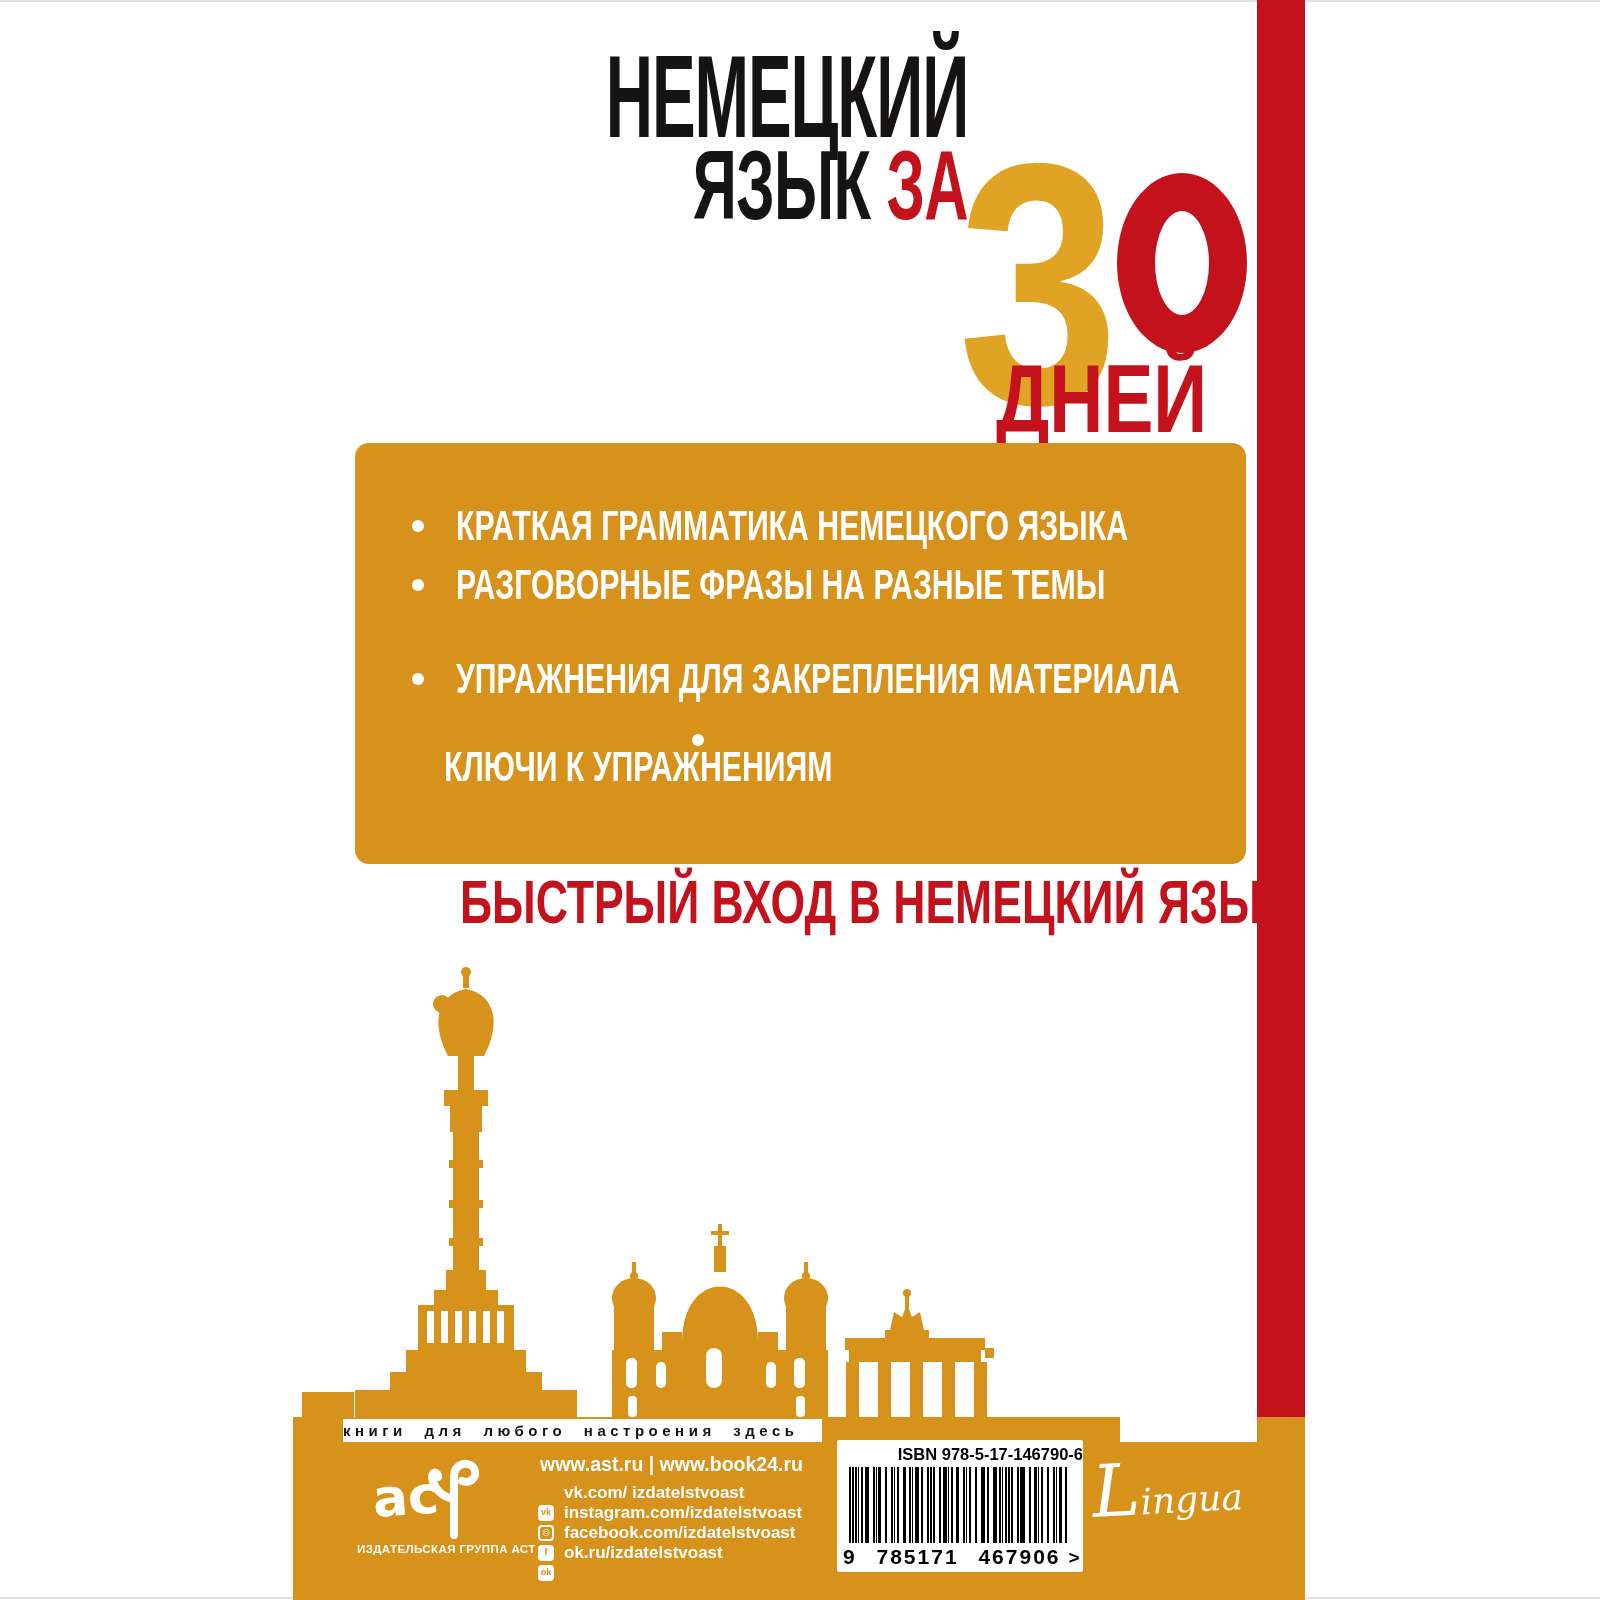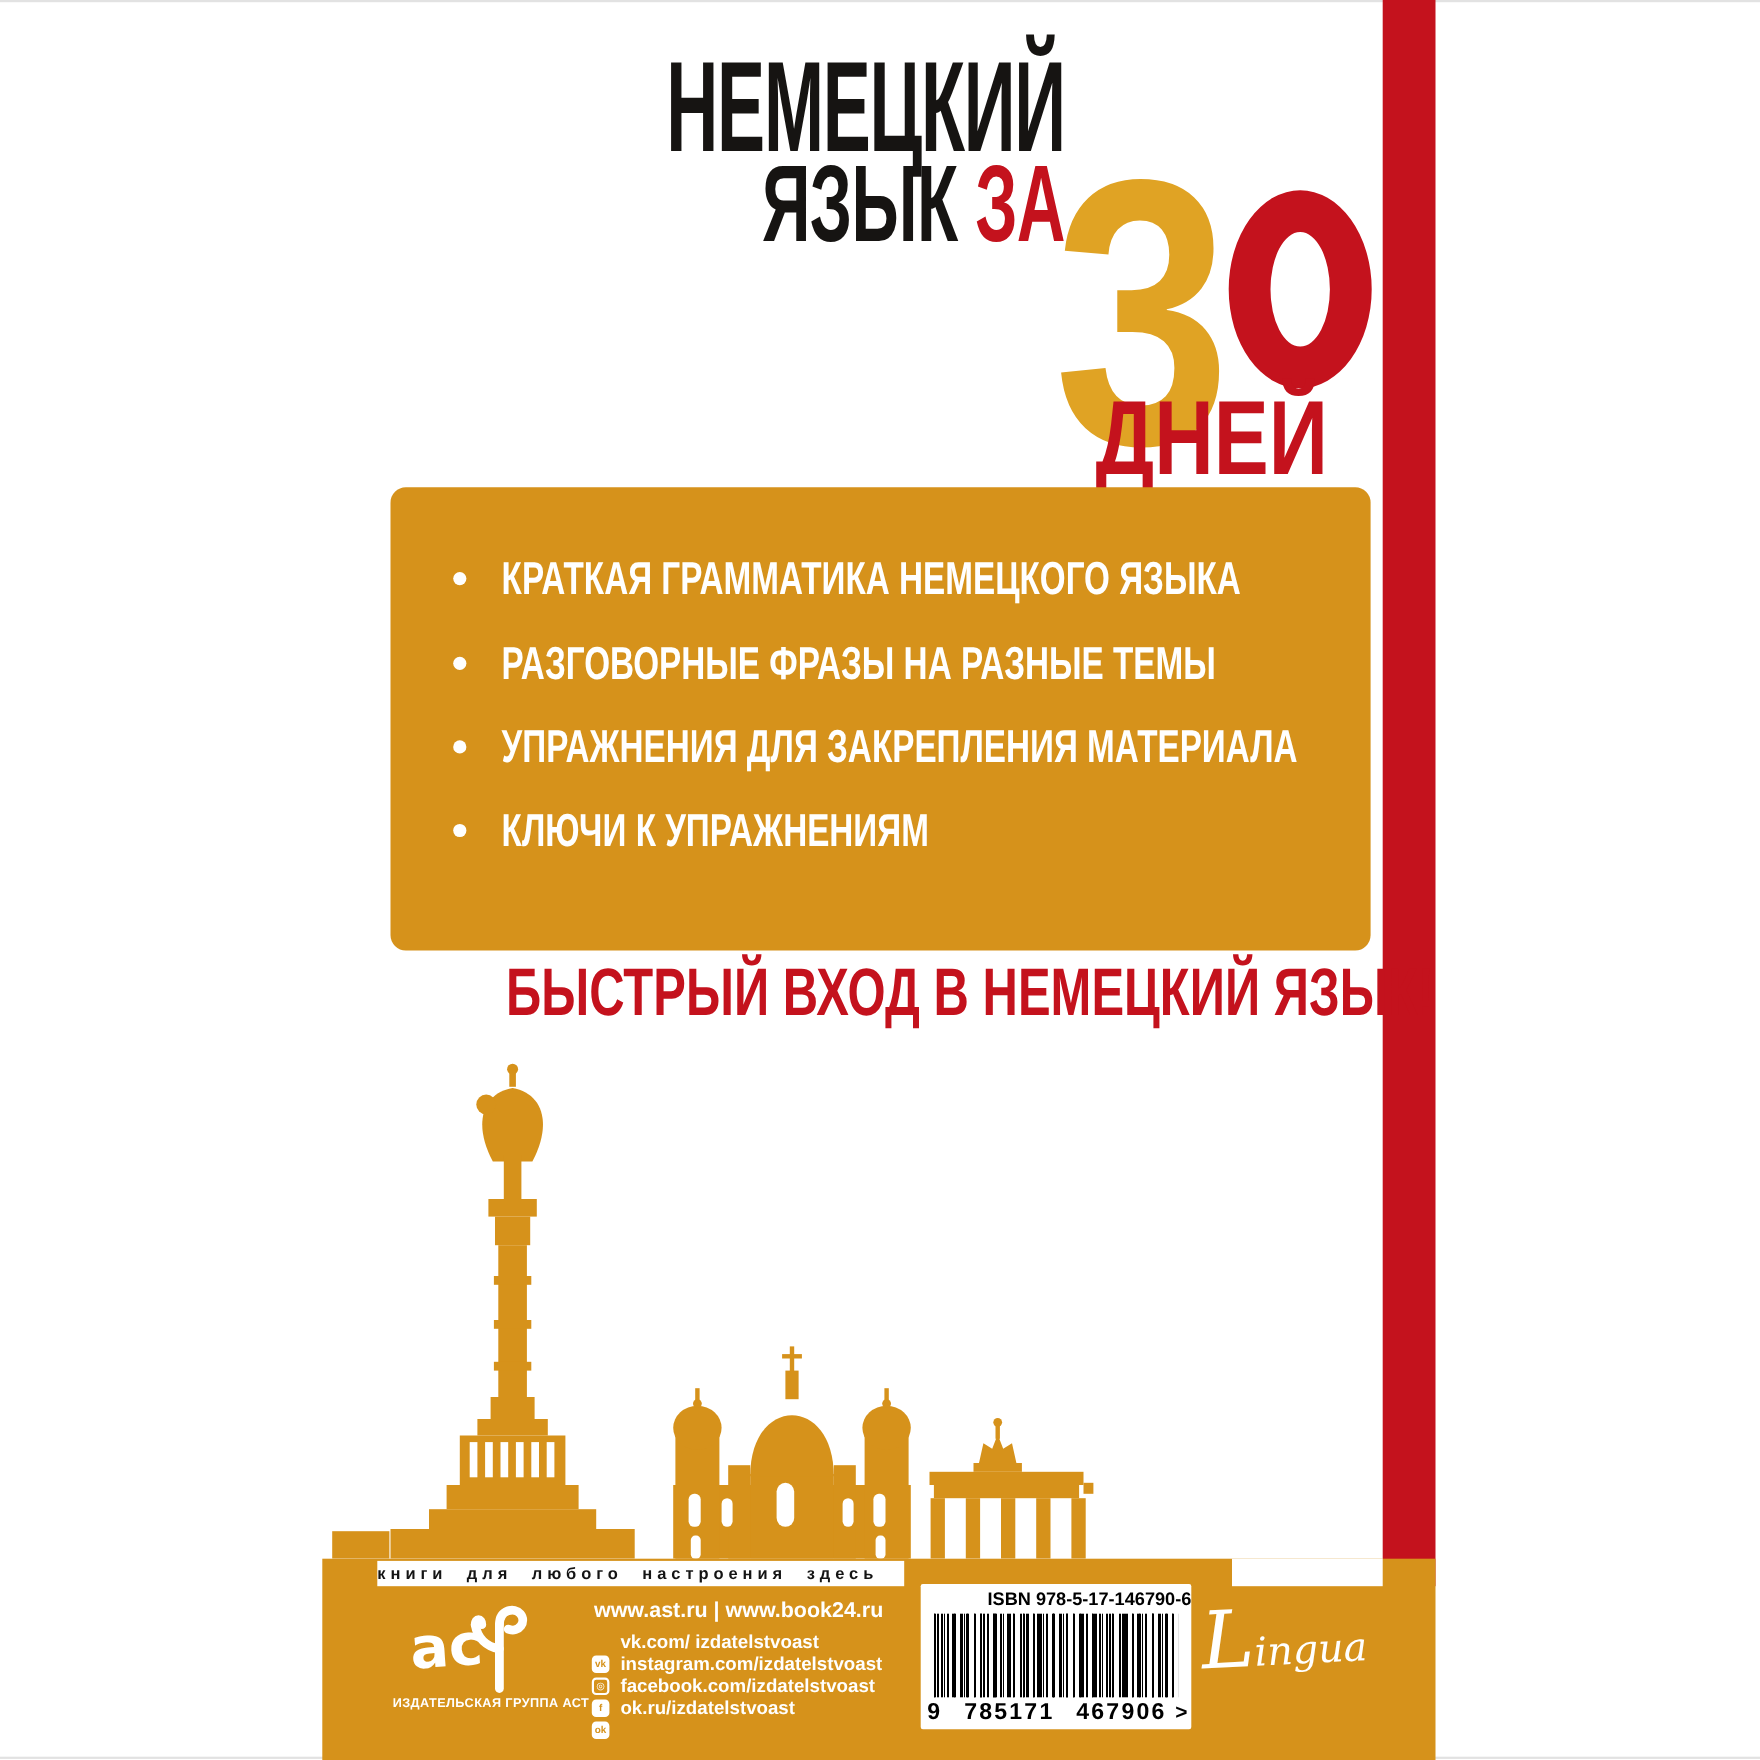--- a/index.html
+++ b/index.html
@@ -26,21 +26,21 @@
 
   
   .stripe{position:absolute;left:1257px;top:0;width:48px;height:1442px;background:#c4121d;}
 
   
   .fbox{position:absolute;left:355px;top:443px;width:891px;height:421px;background:#d6921b;border-radius:14px;}
   .feat{position:absolute;left:57px;height:42px;display:flex;align-items:center;}
   .feat .dot{width:12px;height:12px;border-radius:50%;background:#fff;flex:0 0 12px;}
   .feat .ftxt{margin-left:32px;font-size:42px;font-weight:bold;color:#fff;line-height:1;
               transform:scaleX(.72);transform-origin:left center;white-space:nowrap;letter-spacing:0;}
-  .feat.r0{top:62px;} .feat.r1{top:139px;align-items:center;} .feat.r2{top:215px;} .feat.r3{top:291px;}
+  .feat.r0{top:62px;} .feat.r1{top:121px;align-items:center;} .feat.r2{top:215px;} .feat.r3{top:291px;flex-direction:column;}
 
   
   .slogan{position:absolute;left:350px;top:872px;width:815px;text-align:center;
           font-size:61px;font-weight:bold;color:#c4121d;line-height:1;
           transform:scaleX(.73);transform-origin:center top;white-space:nowrap;}
 
   
   .skyline{position:absolute;left:290px;top:960px;width:900px;height:457px;}
 
   

